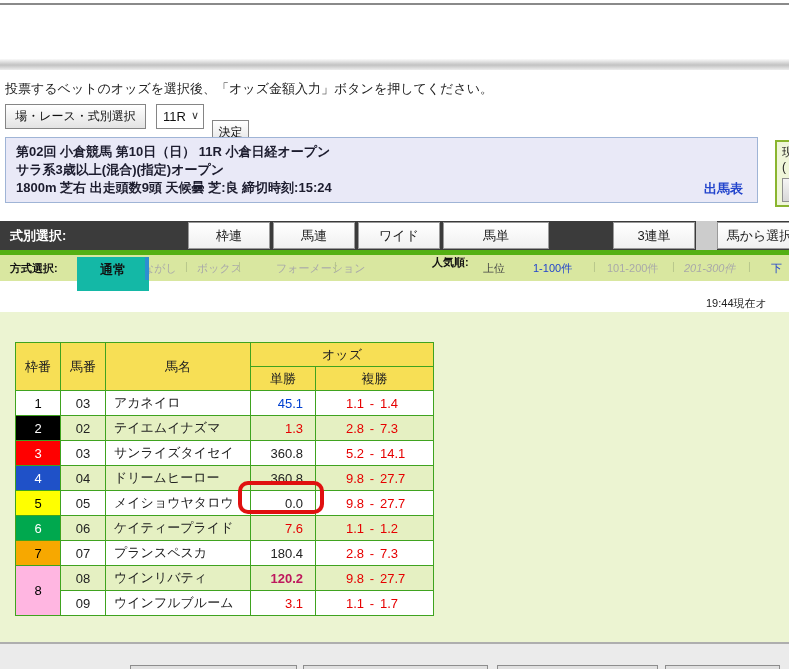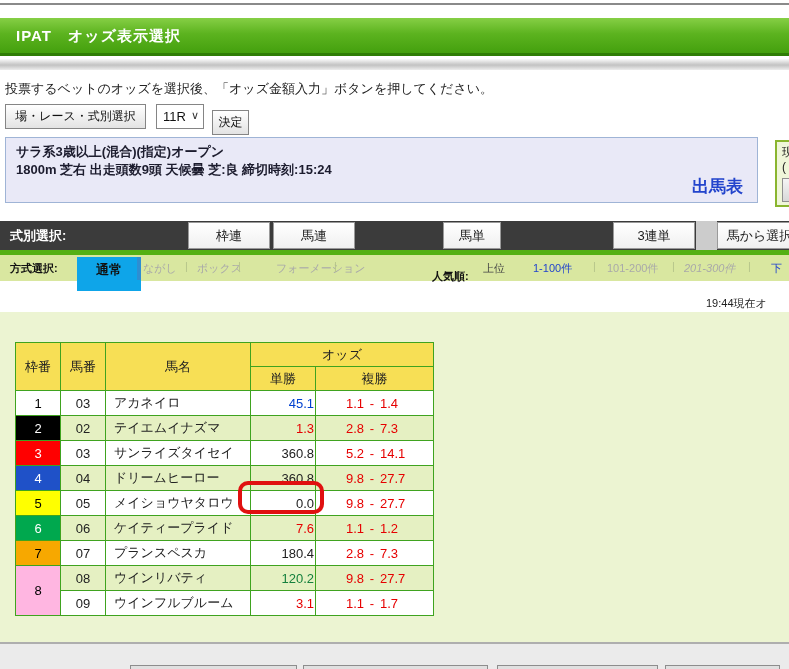--- a/index.html
+++ b/index.html
@@ -19,27 +19,27 @@
   .instruction { position:absolute; left:5px; top:80px; font-size:13px; color:#222; }
 
   .controls { position:absolute; left:5px; top:104px; height:26px; }
   .btn { border:1px solid #858585; background:linear-gradient(#ffffff,#e3e3e3); font-size:12px; color:#111;
     height:25px; text-align:center; cursor:pointer; font-family:inherit; }
   .btn-wide { position:absolute; left:0; top:0; width:141px; }
   .selectbox { position:absolute; left:151px; top:0; width:48px; height:25px; border:1px solid #858585; background:#fff;
     font-size:13px; color:#111; }
   .selectbox .val { position:absolute; left:6px; top:4px; }
   .selectbox .chev { position:absolute; right:4px; top:4px; font-size:11px; color:#333; }
-  .btn-ok { position:absolute; left:207px; top:6px; width:37px;text-align:center; }
+  .btn-ok { position:absolute; left:207px; top:16px; width:37px;text-align:center; }
 
   .racebox { position:absolute; left:5px; top:137px; width:753px; height:66px;
     background-color:#e9e9f7; background-image:radial-gradient(#dedef0 22%,transparent 23%); background-size:4px 4px;
     border:1px solid #9fb4d6; padding:5px 10px; }
   .racebox .rline { font-size:13px; font-weight:bold; color:#1c1c2e; line-height:18px; white-space:nowrap; }
-  .racebox .entry { position:absolute; right:14px; bottom:4px; font-size:17px; font-weight:bold; color:#2244cc; text-decoration:none; }
+  .racebox .entry { position:absolute; right:14px; bottom:4px; font-size:13px; font-weight:bold; color:#2244cc; text-decoration:none; }
 
   .sidebox { position:absolute; left:775px; top:140px; width:110px; height:67px;
     background:#eff6d9; border:2px solid #8ab52f; padding:3px 0 0 5px; }
   .sidebox .stext { font-size:12px; color:#222; line-height:15px; }
   .sidebox .sbtn { position:absolute; left:5px; top:36px; width:70px; height:24px;
     background:linear-gradient(#f5f5f5,#d8d8d8); border:1px solid #909090; }
 
   .tabbar { position:absolute; left:0; top:221px; width:789px; height:29px; background:#3b3b3b; }
   .tabbar .blabel { position:absolute; left:10px; top:6px; color:#fff; font-size:13px; font-weight:bold; }
   .tab { position:absolute; top:1px; height:27px; line-height:26px; text-align:center; font-size:13px; color:#1a1a1a;
@@ -48,96 +48,95 @@
   .tabspacer { position:absolute; left:696px; top:0; width:21px; height:29px; background:#cccccc; }
 
   .greenstrip { position:absolute; left:0; top:250px; width:789px; height:5px; background:#54b014; }
 
   .methodband { position:absolute; left:0; top:255px; width:789px; height:26px;
     background-color:#d9e7a0; background-image:radial-gradient(#cfdf92 22%,transparent 23%); background-size:4px 4px;
     font-size:11px; }
   .methodband .mlabel { position:absolute; left:10px; top:6px; font-weight:bold; color:#111; }
   .mopt { position:absolute; top:6px; color:#a9a9a9; cursor:pointer; }
   .msep { position:absolute; top:5px; color:#b5c48a; }
-  .method-selected { position:absolute; left:77px; top:257px; width:64px; height:34px; background:#0ea5e9; z-index:4; cursor:pointer; }
+  .method-selected { position:absolute; left:77px; top:257px; width:72px; height:34px; background:#14b8a6; z-index:4; cursor:pointer; }
   .method-selected .mtext { display:block; text-align:center; padding-top:4px; font-size:13px; font-weight:bold; color:#111; }
   .method-selected .bluebar { position:absolute; right:0; top:0; width:4px; height:23px; background:#2d8ed2; }
-  .popgroup .plabel { position:absolute; left:432px; top:14px; font-weight:bold; color:#111; }
+  .popgroup .plabel { position:absolute; left:432px; top:0; font-weight:bold; color:#111; }
   .popgroup .prank { position:absolute; left:483px; top:6px; color:#444; }
   .rng { cursor:pointer; }
   .rng.active { color:#2244cc; }
   .rng.inactive { color:#a9a9a9; }
 
   .timestamp { position:absolute; left:706px; top:296px; font-size:11px; color:#222; white-space:nowrap; }
 
   .panel { position:absolute; left:0; top:312px; width:789px; height:330px;
     background-color:#ecf4d2; background-image:radial-gradient(#e2eec2 22%,transparent 23%); background-size:4px 4px; }
 
   table.odds { position:absolute; left:15px; top:19px; border-collapse:collapse; background:#fff;margin-top:11px; }
   table.odds th, table.odds td { border:1px solid #3fa31f; font-size:13px; }
   table.odds th { background:#f7df55; color:#222; font-weight:normal; height:24px; text-align:center; }
   table.odds td { height:25px; background:#fff; color:#222; }
   tr.stripe td { background:#e5f0c2; }
   td.waku { width:44px; text-align:center; }
   td.num  { width:44px; text-align:center; }
   td.name { width:144px; text-align:left; padding-left:8px; }
-  td.tan  { width:64px; text-align:right; padding-right:1px; cursor:pointer; }
+  td.tan  { width:64px; text-align:right; padding-right:12px; cursor:pointer; }
   td.fuku { width:117px; cursor:pointer; }
   .fukuwrap { display:flex; width:100%; }
   .fukuwrap .low { width:48px; text-align:right; }
   .fukuwrap .dash { width:16px; text-align:center; }
   .fukuwrap .high { flex:1; text-align:left; padding-right:12px; }
 
   .red-annotation { position:absolute; left:238px; top:481px; width:86px; height:33px;
     border:4px solid #e01010; border-radius:10px; z-index:6; pointer-events:none; }
 
   .footer { position:absolute; left:0; top:642px; width:789px; height:27px; background:#ebebeb; border-top:2px solid #aeaeae; }
   .fbtn { position:absolute; top:21px; height:10px; background:#e0e0e0; border:1px solid #8d8d8d; }
 </style>
 </head>
 <body>
 
 <div id="app">
 
   <div class="topline"></div>
 
-  <div class="titlebar">
-    <span class="title">IPAT　オッズ表示選択</span>
-  </div>
 
   <div class="graystrip"></div>
 
   <div class="instruction">投票するベットのオッズを選択後、「オッズ金額入力」ボタンを押してください。</div>
 
   <div class="controls">
     <button class="btn btn-wide">場・レース・式別選択</button>
     <div class="selectbox">
       <span class="val">11R</span>
       <span class="chev">∨</span>
     </div>
     <button class="btn btn-ok">決定</button>
   </div>
 
   <div class="racebox">
+    <div class="rline">第02回 小倉競馬 第10日（日） 11R 小倉日経オープン</div>
     <div class="rline">サラ系3歳以上(混合)(指定)オープン</div>
     <div class="rline">1800m 芝右 出走頭数9頭 天候曇 芝:良 締切時刻:15:24</div>
     <a class="entry" href="#">出馬表</a>
   </div>
 
   <div class="sidebox">
     <div class="stext">現</div>
     <div class="stext">(</div>
     <div class="sbtn"></div>
   </div>
 
   <div class="tabbar">
     <span class="blabel">式別選択:</span>
     <div class="tab" style="left:188px;width:82px;">枠連</div>
     <div class="tab" style="left:273px;width:82px;">馬連</div>
-    <div class="tab" style="left:443px;width:58px;">馬単</div>
+    <div class="tab" style="left:358px;width:82px;">ワイド</div>
+    <div class="tab" style="left:443px;width:106px;">馬単</div>
     <div class="tab" style="left:613px;width:82px;">3連単</div>
     <div class="tabspacer"></div>
     <div class="tab" style="left:717px;width:85px;">馬から選択</div>
   </div>
 
   <div class="greenstrip"></div>
 
   <div class="methodband">
     <span class="mlabel">方式選択:</span>
     <span class="mopt" style="left:143px;">ながし</span>
@@ -269,21 +268,21 @@
                 <span class="low">2.8</span>
                 <span class="dash">-</span>
                 <span class="high">7.3</span>
               </div>
             </td>
           </tr>
           <tr class="stripe">
             <td class="waku" rowspan="2" style="background: rgb(255, 182, 225); color: rgb(0, 0, 0);">8</td>
             <td class="num">08</td>
             <td class="name">ウインリバティ</td>
-            <td class="tan" style="color: #15803d;">120.2</td>
+            <td class="tan" style="color: #be185d; font-weight: bold;">120.2</td>
             <td class="fuku" style="color: rgb(230, 0, 0);">
               <div class="fukuwrap">
                 <span class="low">9.8</span>
                 <span class="dash">-</span>
                 <span class="high">27.7</span>
               </div>
             </td>
           </tr>
           <tr>
             <td class="num">09</td>

